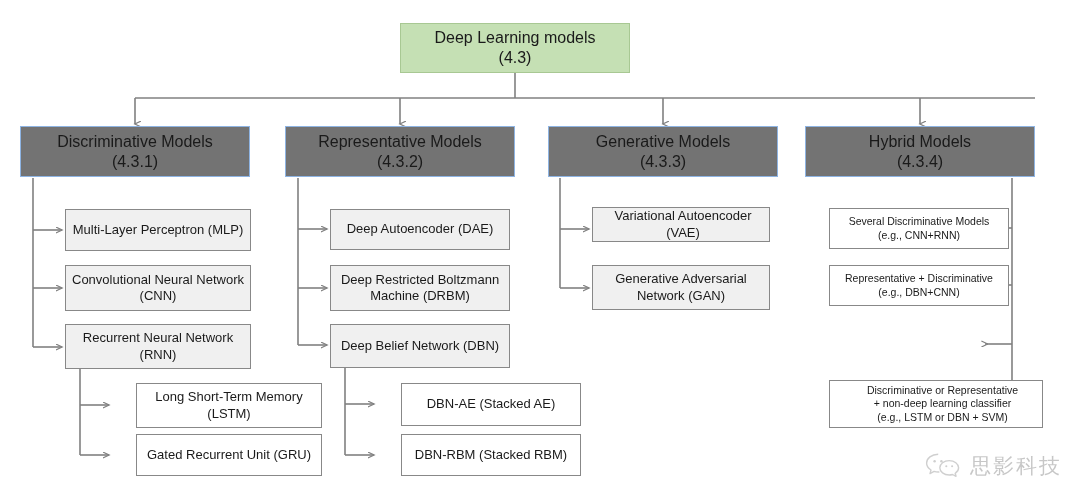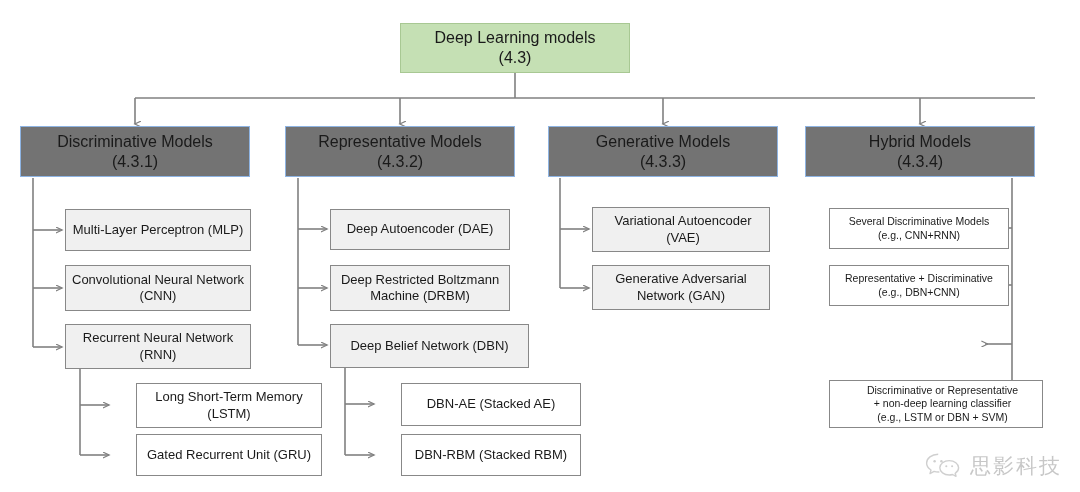--- a/index.html
+++ b/index.html
@@ -208,39 +208,39 @@
     </span>
   </div>
 
   <div class="node lvl3" style="left:330px;top:265px;width:180px;height:46px;">
     <span class="lbl">
       <span>Deep Restricted Boltzmann</span><br>
       <span>Machine (DRBM)</span>
     </span>
   </div>
 
-  <div class="node lvl3" style="left:330px;top:324px;width:199px;height:44px;">
+  <div class="node lvl3" style="left:330px;top:324px;width:180px;height:44px;">
     <span class="lbl">
       <span>Deep Belief Network (DBN)</span>
     </span>
   </div>
 
   <div class="node lvl4" style="left:377px;top:383px;width:180px;height:43px;">
     <span class="lbl">
       <span>DBN-AE (Stacked AE)</span>
     </span>
   </div>
 
   <div class="node lvl4" style="left:377px;top:434px;width:180px;height:42px;">
     <span class="lbl">
       <span>DBN-RBM (Stacked RBM)</span>
     </span>
   </div>
 
-  <div class="node lvl3" style="left:592px;top:207px;width:178px;height:45px;padding-left:8px;">
+  <div class="node lvl3" style="left:592px;top:207px;width:178px;height:35px;padding-left:8px;">
     <span class="lbl">
       <span>Variational Autoencoder</span><br>
       <span>(VAE)</span>
     </span>
   </div>
 
   <div class="node lvl3" style="left:592px;top:265px;width:178px;height:45px;">
     <span class="lbl">
       <span>Generative Adversarial</span><br>
       <span>Network (GAN)</span>

